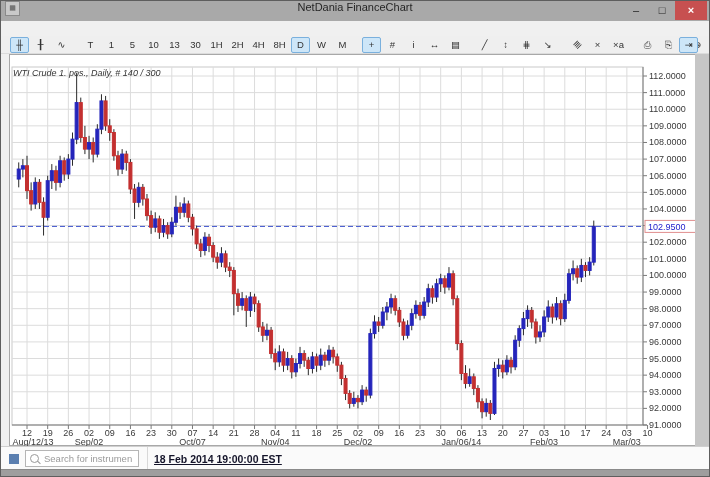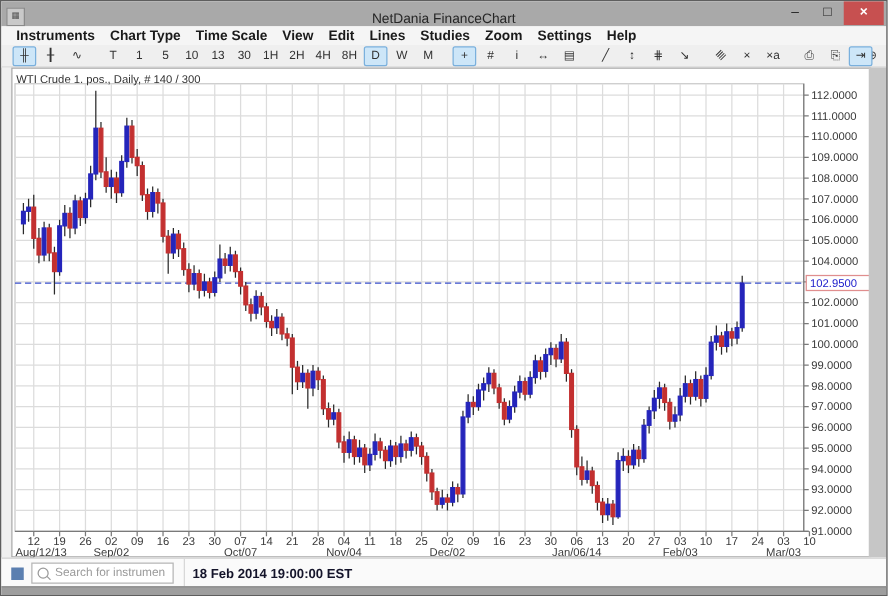--- a/index.html
+++ b/index.html
@@ -1,77 +1,65 @@
 <!DOCTYPE html>
 <html><head>
 <meta charset="utf-8">
 <style>
   html,body{margin:0;padding:0;background:#7f7f7f;font-family:"Liberation Sans","DejaVu Sans",sans-serif;}
   .window{position:relative;width:710px;height:477px;background:#f0f0f0;border:1px solid #5e5e5e;box-sizing:border-box;overflow:hidden;}
   
-  .titlebar{position:absolute;left:0;top:0;width:100%;height:20px;background:#a9a9a9;display:flex;align-items:flex-end;}
+  .titlebar{position:absolute;left:0;top:0;width:100%;height:20px;background:#a9a9a9;display:flex;align-items:flex-start;}
   .app-icon{width:13px;height:13px;margin-left:4px;background:#c9c9c9;border:1px solid #8a8a8a;font-size:7px;line-height:12px;text-align:center;color:#555;}
   .title-text{position:absolute;left:0;right:0;text-align:center;font-size:11px;color:#262626;}
   .win-controls{position:absolute;right:2px;top:0;height:19px;display:flex;}
   .win-btn{width:26px;height:19px;font-size:11px;line-height:18px;text-align:center;color:#222;cursor:default;}
   .win-btn.close{width:32px;background:#c75050;color:#fff;font-weight:bold;}
   
   .menubar{position:absolute;left:0;top:20px;width:100%;height:15px;background:#f5f5f5;display:flex;align-items:center;padding-left:6px;box-sizing:border-box;}
   .menu-item{font-size:11px;font-weight:600;color:#1a1a1a;padding:0 6px;white-space:nowrap;}
   
   .toolbar{position:absolute;left:0;top:35px;width:100%;height:18px;background:#efefef;display:flex;align-items:center;padding-left:8px;box-sizing:border-box;border-bottom:1px solid #dcdcdc;}
   .tb-group{display:flex;align-items:center;}
   .tb-sep{width:1px;height:13px;background:#c4c4c4;margin:0 4px;}
   .tb-btn{min-width:13px;height:14px;padding:0 2px;margin:0 1px;font-size:9.5px;line-height:13px;text-align:center;color:#333;border:1px solid transparent;border-radius:2px;white-space:nowrap;}
   .tb-btn.selected{background:#cde6f8;border-color:#7ab0dd;}
   .tb-btn .rot{display:inline-block;transform:rotate(-45deg);}
   .dock-btn{position:absolute;right:10px;top:1px;}
   
   .chartpanel{position:absolute;left:8px;top:53px;width:688px;height:392px;background:#ffffff;border:1px solid #a8a8a8;box-sizing:border-box;}
-  .instrument-label{position:absolute;left:3px;top:3px;font-size:9px;color:#333;z-index:3;}
+  .instrument-label{position:absolute;left:3px;top:13px;font-size:9px;color:#333;z-index:3;font-style:italic;}
   .right-strip{position:absolute;right:0;top:53px;width:14px;height:392px;background:#c6c6c6;}
   
   .statusbar{position:absolute;left:0;top:445px;width:100%;height:23px;background:#fafafa;border-top:1px solid #cfcfcf;display:flex;align-items:center;}
   .status-square{width:10px;height:10px;background:#5b7fb0;margin:0 6px 0 8px;}
   .searchbox{position:relative;width:112px;height:15px;background:#fff;border:1px solid #b5b5b5;display:flex;align-items:center;}
   .mag{position:relative;width:7px;height:7px;border:1px solid #9a9a9a;border-radius:50%;margin:0 3px 0 4px;flex:0 0 auto;}
   .mag::after{content:"";position:absolute;width:4px;height:1px;background:#9a9a9a;left:6px;top:7px;transform:rotate(45deg);}
   .searchbox input{border:0;outline:0;width:88px;font-size:9.5px;color:#444;font-family:"Liberation Sans","DejaVu Sans",sans-serif;background:transparent;}
   .searchbox input::placeholder{color:#9a9a9a;}
   .status-div{width:1px;height:23px;background:#d8d8d8;margin-left:8px;}
-  .timestamp{font-size:10.5px;font-weight:bold;color:#14142a;margin-left:6px;white-space:nowrap;}
+  .timestamp{font-size:10.5px;font-weight:bold;color:#14142a;margin-left:6px;white-space:nowrap;text-decoration:underline;}
   .bottom-strip{position:absolute;left:0;top:468px;width:100%;height:9px;background:#9e9e9e;border-top:1px solid #8a8a8a;}
 </style>
 </head>
 <body>
 
 <div class="window">
 
   <div class="titlebar">
     <div class="app-icon">▦</div>
     <div class="title-text">NetDania FinanceChart</div>
     <div class="win-controls">
       <div class="win-btn">–</div>
       <div class="win-btn">□</div>
       <div class="win-btn close">×</div>
     </div>
   </div>
 
-  <div class="menubar" id="menubar">
-      <div class="menu-item">Instruments</div>
-      <div class="menu-item">Chart Type</div>
-      <div class="menu-item">Time Scale</div>
-      <div class="menu-item">View</div>
-      <div class="menu-item">Edit</div>
-      <div class="menu-item">Lines</div>
-      <div class="menu-item">Studies</div>
-      <div class="menu-item">Zoom</div>
-      <div class="menu-item">Settings</div>
-      <div class="menu-item">Help</div>
-    </div>
 
   <div class="toolbar" id="toolbar">
       <div class="tb-group">
         <div class="tb-btn selected"><span>╫</span></div>
         <div class="tb-btn"><span>╂</span></div>
         <div class="tb-btn"><span>∿</span></div>
       </div>
       <div class="tb-sep"></div>
       <div class="tb-group">
         <div class="tb-btn"><span>T</span></div>

